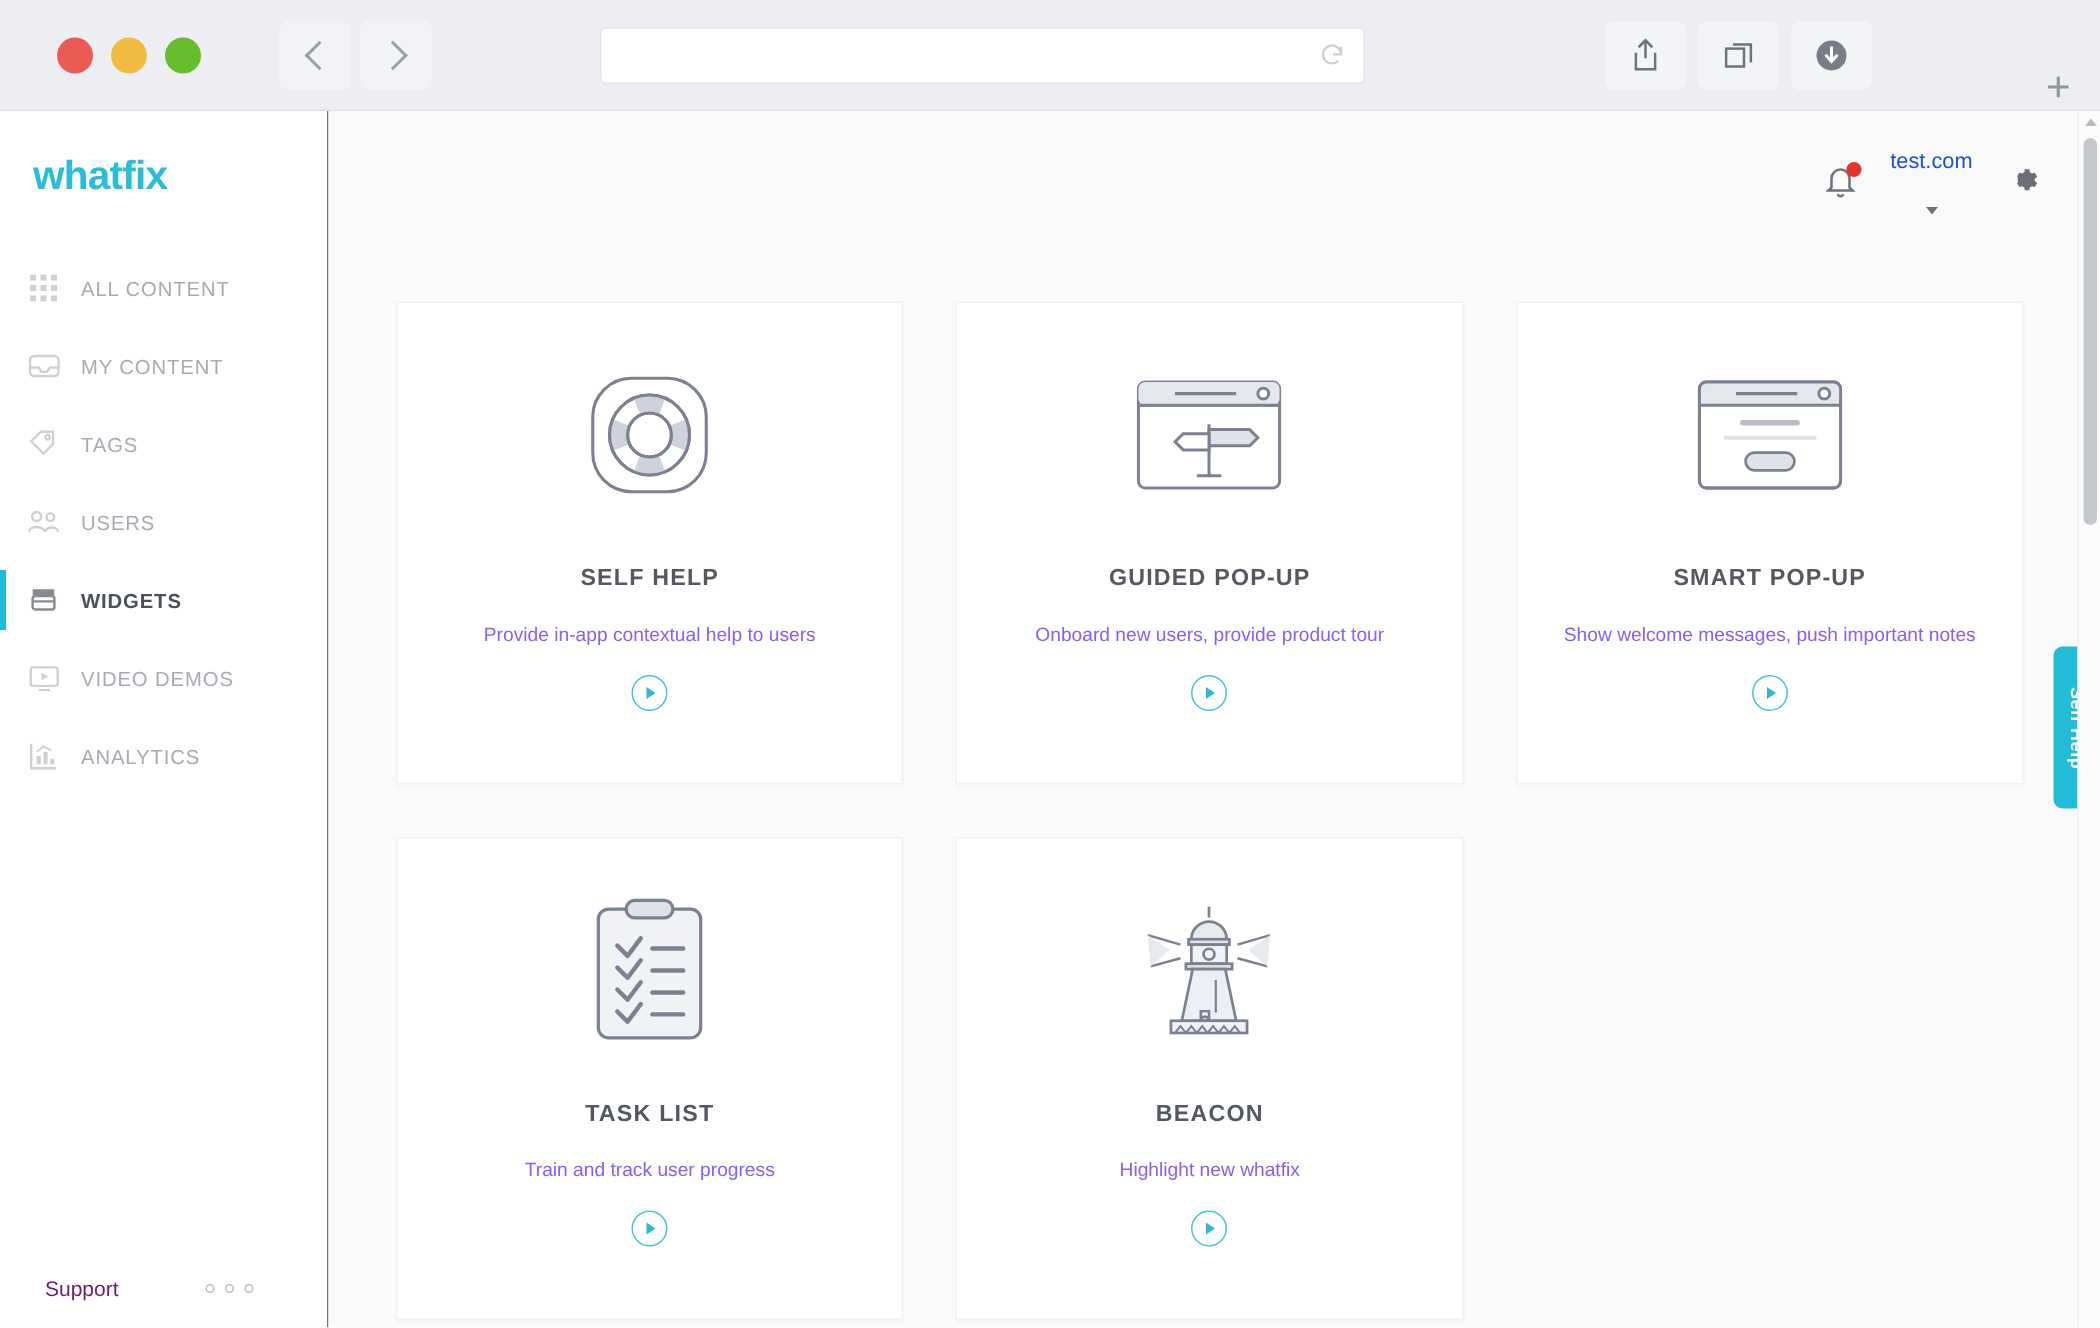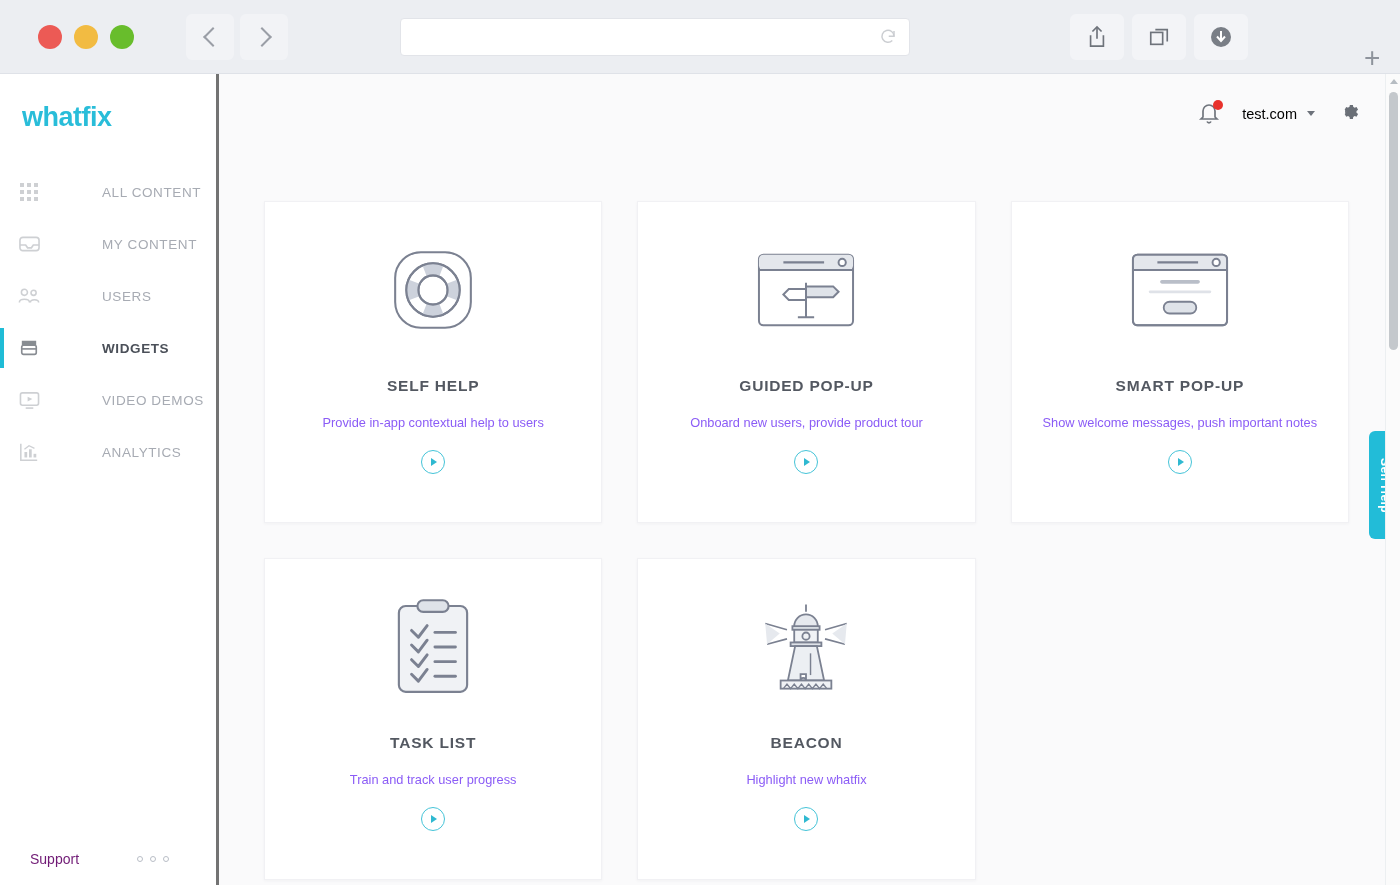--- a/index.html
+++ b/index.html
@@ -48,52 +48,52 @@
     width: 54px; height: 46px; border-radius: 6px; background: #f3f4f7;
     display: flex; align-items: center; justify-content: center;
   }
   .plus-tab { position: absolute; left: 1364px; top: 44px; font-size: 28px; color: #8e939c; line-height: 1; font-weight: 300;}
 
   
   .app-body { position: absolute; left: 0; top: 74px; width: 1400px; height: 811px; background: #fbfbfc; }
 
   .sidebar {
     position: absolute; left: 0; top: 0; width: 219px; height: 811px;
-    background: #ffffff; border-right: 3px solid #737373;
+    background: #ffffff; border-right: 1px solid #737373;
   }
   .logo { position: absolute; left: 22px; top: 28px; font-size: 27px; font-weight: 700; color: #29bdd9; letter-spacing: -0.5px; }
 
   .nav { position: absolute; left: 0; top: 92px; width: 219px; }
   .nav-item {
     position: relative; display: flex; align-items: center; height: 52px;
     padding-left: 18px; gap: 14px; cursor: pointer;
   }
   .nav-item .nav-ico { width: 22px; height: 22px; display:flex; align-items:center; justify-content:center; opacity: .42; }
-  .nav-item .nav-label { font-size: 13.5px; letter-spacing: .6px; color: #a7abb3; margin-left: 48px; }
+  .nav-item .nav-label { font-size: 13.5px; letter-spacing: .6px; color: #a7abb3; }
   .nav-item.active .nav-label { color: #4b5059; font-weight: 700; }
   .nav-item.active .nav-ico { opacity: .72; }
   .nav-item.active::before {
     content: ""; position: absolute; left: 0; top: 6px; width: 4px; height: 40px; background: #1fbcd6;
   }
 
   .support {
     position: absolute; left: 0; bottom: 18px; width: 219px;
     display: flex; align-items: center; padding-left: 30px; gap: 58px;
   }
   .support-label { font-size: 14px; color: #701a75; }
   .dots { display: flex; gap: 7px; }
   .dots i { width: 6px; height: 6px; border-radius: 50%; border: 1px solid #b9bec6; display: block; }
 
   
   .main { position: absolute; left: 219px; top: 0; width: 1181px; height: 811px; background: #fafafb; overflow: hidden;}
 
   .topbar { position: absolute; right: 40px; top: 26px; display: flex; align-items: center; gap: 22px; }
   .bell-wrap { position: relative; width: 22px; height: 24px; }
   .bell-dot { position: absolute; right: -3px; top: -2px; width: 10px; height: 10px; border-radius: 50%; background: #e8322c; }
-  .acct { font-size: 14.5px; color: #000000; display: flex; align-items: center; gap: 10px; cursor: pointer;}
+  .acct { font-size: 14.5px; color: #1d4ed8; display: flex; align-items: center; gap: 22px; cursor: pointer; flex-direction: column;}
   .caret { width: 0; height: 0; border-left: 4.5px solid transparent; border-right: 4.5px solid transparent; border-top: 5px solid #6d727b; }
 
   .grid {
     position: absolute; left: 45px; top: 127px; width: 1085px;
     display: grid; grid-template-columns: repeat(3, 1fr); gap: 35px 35px;
   }
   .card {
     background: #ffffff; height: 322px; border: 1px solid #f1f1f4;
     display: flex; flex-direction: column; align-items: center;
     box-shadow: 0 1px 3px rgba(40,45,60,.045);
@@ -204,20 +204,29 @@
         <div class="nav-item">
           <span class="nav-ico">
             <svg width="21" height="18" viewBox="0 0 22 18" fill="none" stroke="#8b9098" stroke-width="1.7">
               <rect x="1" y="2" width="20" height="14" rx="3"></rect>
               <path d="M1 10 L7 10 L9 13 L13 13 L15 10 L21 10"></path>
             </svg>
           </span>
           <span class="nav-label">MY CONTENT</span>
         </div>
 
+        <div class="nav-item">
+          <span class="nav-ico">
+            <svg width="20" height="20" viewBox="0 0 22 22" fill="none" stroke="#8b9098" stroke-width="1.7">
+              <path d="M9 2 L2 9 L11 18 L18 11 L18 2 Z"></path>
+                <circle cx="14" cy="6" r="1.6"></circle>
+            </svg>
+          </span>
+          <span class="nav-label">TAGS</span>
+        </div>
 
         <div class="nav-item">
           <span class="nav-ico">
             <svg width="22" height="18" viewBox="0 0 24 18" fill="none" stroke="#8b9098" stroke-width="1.7">
               <circle cx="7" cy="5" r="3.3"></circle>
                 <path d="M1.5 16 C1.5 11.5 12.5 11.5 12.5 16"></path>
               <circle cx="17" cy="5.5" r="2.8"></circle>
                 <path d="M13.5 16 C13.5 12 22.5 12 22.5 16"></path>
             </svg>
           </span>

